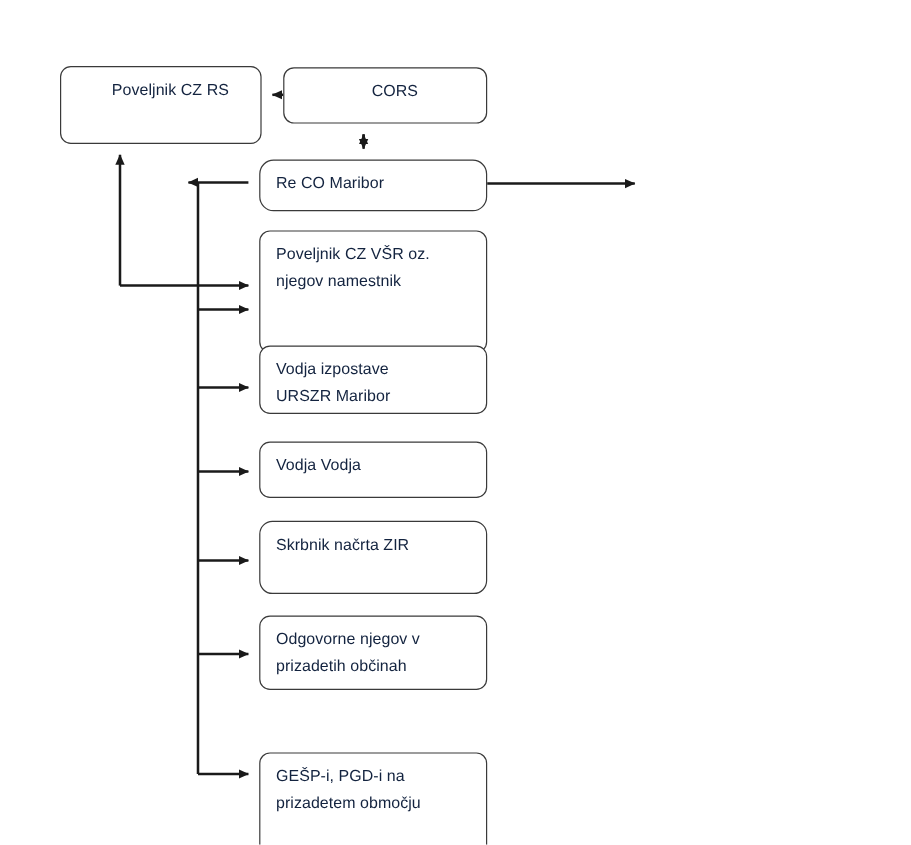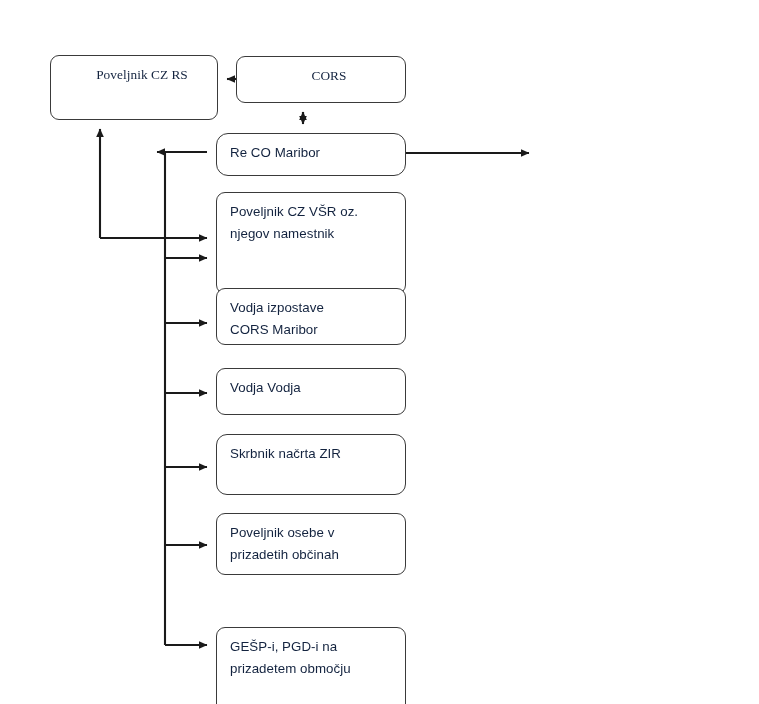--- a/index.html
+++ b/index.html
@@ -36,21 +36,20 @@
     font-size: 13.3px;
     line-height: 22px;
     letter-spacing: 0.05px;
     white-space: pre-line;
     z-index: 2;
   }
   .node.center {
     text-align: center;
     padding-left: 16px;
     padding-right: 0;
-    font-family: Liberation Serif, serif;
   }
 </style>
 </head>
 <body>
 
 <div id="canvas" style="background: rgb(255, 255, 255);">
 
   <svg id="edge-layer" width="759" height="704" viewBox="0 0 759 704" xmlns="http://www.w3.org/2000/svg">
     <defs>
       <marker id="ah" markerWidth="9" markerHeight="9" refX="8.2" refY="4.5" orient="auto" markerUnits="userSpaceOnUse">
@@ -81,21 +80,21 @@
       <path d="M165,645 L207,645" marker-end="url(#ah)"></path>
     </g>
   </svg>
 
   <div class="node center" style="left: 50px; top: 55px; width: 168px; height: 65px; border-color: rgb(58, 58, 58); color: rgb(19, 35, 63);">Poveljnik CZ RS</div>
   <div class="node center" style="left: 236px; top: 56px; width: 170px; height: 47px; border-color: rgb(58, 58, 58); color: rgb(19, 35, 63); text-align: center;">CORS</div>
   <div class="node" style="left: 216px; top: 133px; width: 190px; height: 43px; border-color: rgb(58, 58, 58); color: rgb(19, 35, 63); border-radius: 12px;">Re CO Maribor</div>
   <div class="node" style="left: 216px; top: 192px; width: 190px; height: 102px; border-color: rgb(58, 58, 58); color: rgb(19, 35, 63);">Poveljnik CZ VŠR oz.
 njegov namestnik</div>
   <div class="node" style="left: 216px; top: 288px; width: 190px; height: 57px; border-color: rgb(58, 58, 58); color: rgb(19, 35, 63);">Vodja izpostave
-CORS Maribor</div>
+URSZR Maribor</div>
   <div class="node" style="left: 216px; top: 368px; width: 190px; height: 47px; border-color: rgb(58, 58, 58); color: rgb(19, 35, 63);">Vodja Vodja</div>
   <div class="node" style="left: 216px; top: 434px; width: 190px; height: 61px; border-color: rgb(58, 58, 58); color: rgb(19, 35, 63); border-radius: 11px;">Skrbnik načrta ZIR</div>
-  <div class="node" style="left: 216px; top: 513px; width: 190px; height: 62px; border-color: rgb(58, 58, 58); color: rgb(19, 35, 63);">Poveljnik osebe v
+  <div class="node" style="left: 216px; top: 513px; width: 190px; height: 62px; border-color: rgb(58, 58, 58); color: rgb(19, 35, 63);">Odgovorne njegov v
 prizadetih občinah</div>
   <div class="node" style="left: 216px; top: 595px; width: 190px; height: 90px; border-color: rgb(58, 58, 58); color: rgb(19, 35, 63); margin-top: 32px;">GEŠP-i, PGD-i na
 prizadetem območju</div>
 
 </div>
 
 </body></html>

